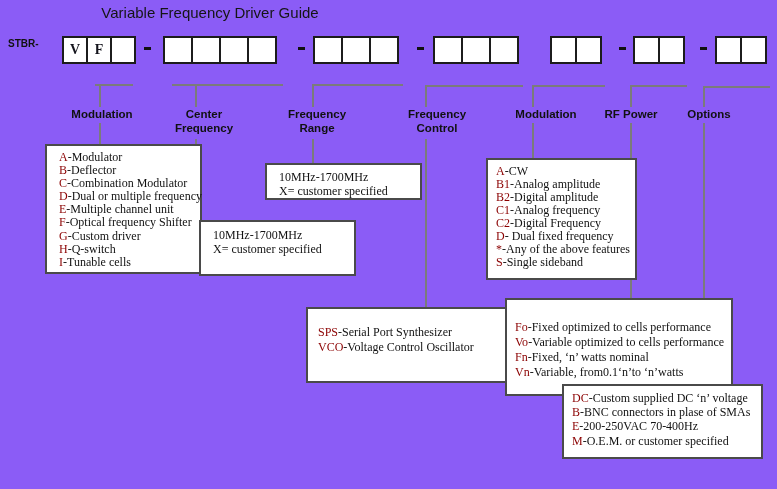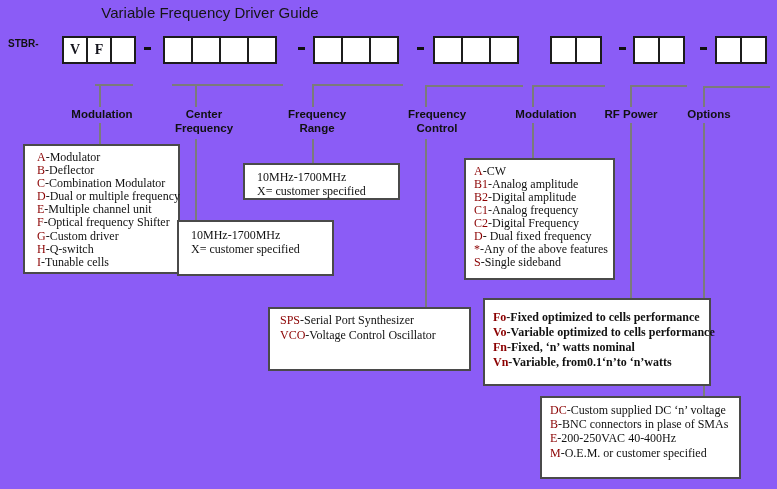--- a/index.html
+++ b/index.html
@@ -18,31 +18,31 @@
   .g5 .cell,.g6 .cell,.g7 .cell{width:23px;}
   .g1{left:62px;} .g2{left:163px;} .g3{left:313px;} .g4{left:433px;}
   .g5{left:550px;} .g6{left:633px;} .g7{left:715px;}
   .dash{position:absolute;top:47px;width:7px;height:3px;background:#111;}
   .hline{position:absolute;height:2px;background:#7b7b7b;}
   .vline{position:absolute;width:2px;background:#7b7b7b;}
   .hdr{position:absolute;top:107px;width:90px;text-align:center;
        font-family:"Liberation Sans",sans-serif;font-weight:bold;font-size:11.5px;
        line-height:14px;color:#111;}
   .hdr span{display:block;}
-  .dbox{position:absolute;background:#fff;border:2px solid #4a4a4a;font-size:12px;color:#111;}
+  .dbox{position:absolute;background:#fff;border:2px solid #4a4a4a;font-size:12px;color:#111;margin-left:22px;}
   .dbox .li{white-space:nowrap;}
   .code{color:var(--code-color,#8B0000);}
   .cont{padding-left:8px;}
   .app-box{left:23px;top:144px;width:139px;height:121px;padding:5px 2px 0 12px;line-height:13.1px;}
   .range-box{left:243px;top:163px;width:139px;height:28px;padding:5px 2px 0 12px;line-height:14px;}
   .cf-box{left:177px;top:220px;width:139px;height:46px;padding:6px 2px 0 12px;line-height:14px;}
   .mod-box{left:464px;top:158px;width:137px;height:113px;padding:5px 2px 0 8px;line-height:13px;}
-  .fc-box{left:268px;top:307px;width:187px;height:56px;padding:4px 2px 0 10px;line-height:15px;}
-  .rf-box{left:483px;top:298px;width:214px;height:74px;padding:10px 2px 0 8px;line-height:15px;font-weight:bold;}
-  .opt-box{left:540px;top:396px;width:187px;height:66px;padding:5px 2px 8px 8px;line-height:14.2px;}
+  .fc-box{left:284px;top:307px;width:187px;height:56px;padding:16px 2px 0 10px;line-height:15px;}
+  .rf-box{left:483px;top:298px;width:214px;height:74px;padding:20px 2px 0 8px;line-height:15px;}
+  .opt-box{left:540px;top:384px;width:187px;height:66px;padding:5px 2px 0 8px;line-height:14.2px;}
 </style>
 </head>
 <body>
 
 <div class="canvas">
 
   <div class="title">Variable Frequency Driver Guide</div>
   <div class="prefix">STBR-</div>
 
   <div class="grp g1">
@@ -174,17 +174,17 @@
   <div class="dbox rf-box">
     <div class="li"><span class="code">Fo</span><span>-Fixed optimized to cells performance</span></div>
     <div class="li"><span class="code">Vo</span><span>-Variable optimized to cells performance</span></div>
     <div class="li"><span class="code">Fn</span><span>-Fixed, ‘n’ watts nominal</span></div>
     <div class="li"><span class="code">Vn</span><span>-Variable, from0.1‘n’to ‘n’watts</span></div>
   </div>
 
   <div class="dbox opt-box">
     <div class="li"><span class="code">DC</span><span>-Custom supplied DC ‘n’ voltage</span></div>
     <div class="li"><span class="code">B</span><span>-BNC connectors in plase of SMAs</span></div>
-    <div class="li"><span class="code">E</span><span>-200-250VAC 40-400Hz</span></div>
+    <div class="li"><span class="code">E</span><span>-200-250VAC 70-400Hz</span></div>
     <div class="li"><span class="code">M</span><span>-O.E.M. or customer specified</span></div>
   </div>
 
 </div>
 
 </body></html>

